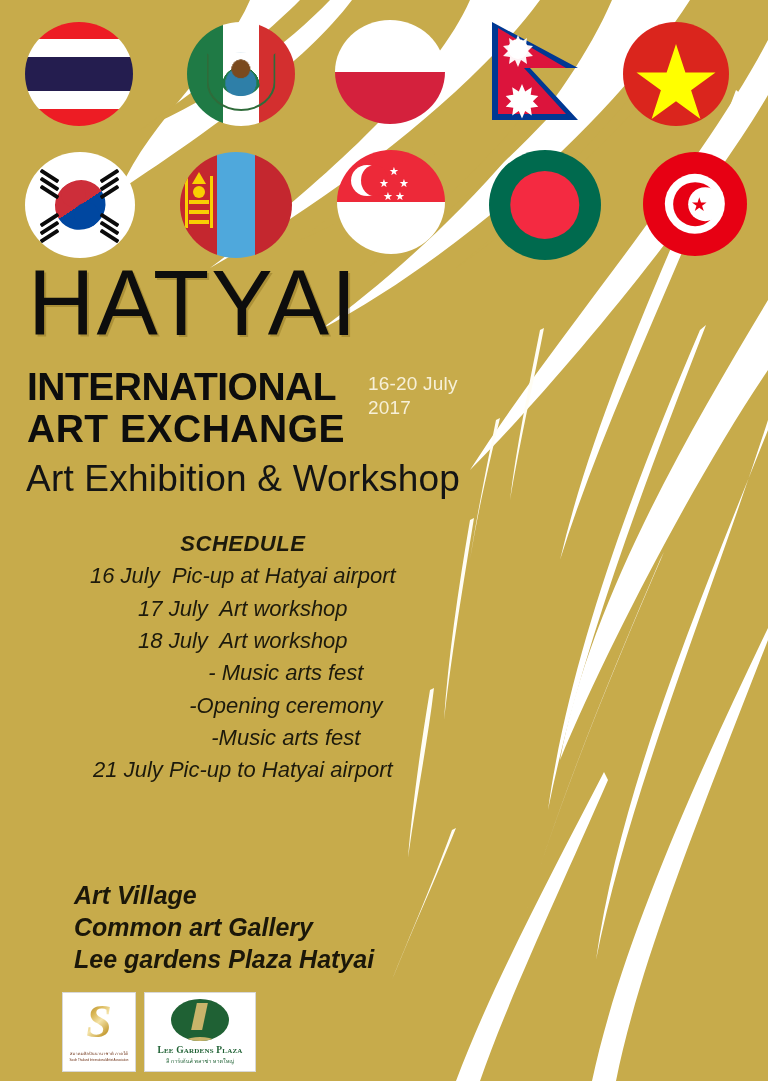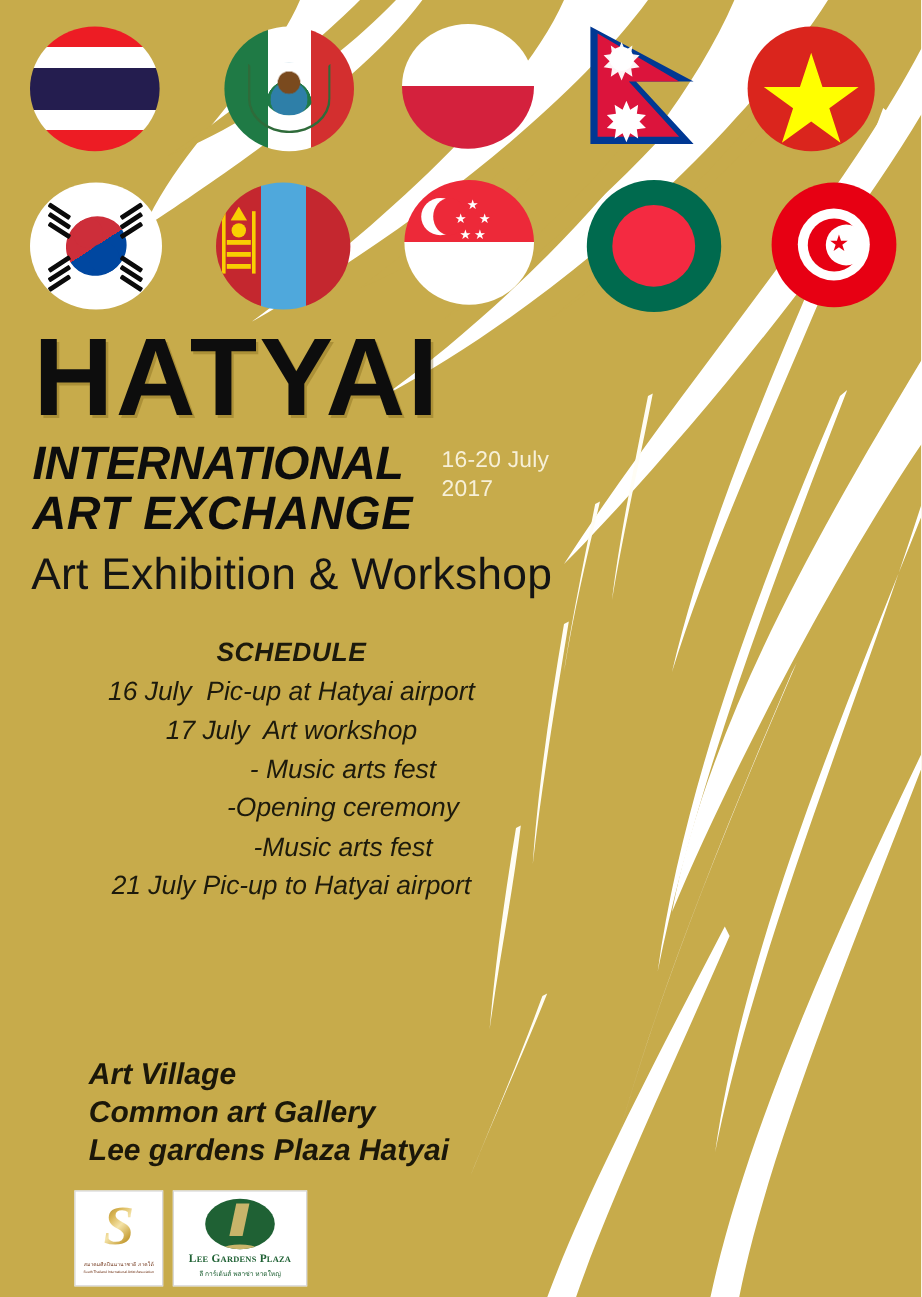--- a/index.html
+++ b/index.html
@@ -146,29 +146,29 @@
     background:#ffffff;
   }
   .tn-star {
     position:absolute; left:54%; top:50%;
     transform:translate(-50%,-50%);
     color:#E70013; font-size:19px; line-height:1;
   }
 
   
   #title-main {
-    position:absolute; left:28px; top:272px;
-    font-size:92px; font-weight:700; letter-spacing:2px;
+    position:absolute; left:28px; top:260px;
+    font-size:92px; font-weight:400; letter-spacing:2px;
     color:#0d0d0d; line-height:0.95;
     text-shadow: 2px 2px 0 rgba(120,95,20,.35);
   }
   #title-sub {
     position:absolute; left:27px; top:366px;
     font-size:39px; font-weight:800; letter-spacing:-0.5px;
-    color:#0d0d0d; line-height:1.08;font-style:italic;
+    color:#0d0d0d; line-height:1.08;
   }
   #title-sub .line2 { letter-spacing:0.5px; }
   #dates {
     position:absolute; left:368px; top:372px;
     font-size:19px; font-weight:400; color:#F7F0D8;
     line-height:1.25; letter-spacing:0.2px;
   }
   #tagline {
     position:absolute; left:26px; top:458px;
     font-size:37px; font-weight:400; color:#141414;
@@ -365,20 +365,21 @@
     <div>16-20 July</div>
     <div>2017</div>
   </div>
 
   <div id="tagline">Art Exhibition &amp; Workshop</div>
 
   <div id="schedule">
     <div class="sched-head">SCHEDULE</div>
     <div class="row">16 July  Pic-up at Hatyai airport</div>
     <div class="row">17 July  Art workshop</div>
+    <div class="row">18 July  Art workshop</div>
     <div class="row indent">- Music arts fest</div>
     <div class="row indent">-Opening ceremony</div>
     <div class="row indent">-Music arts fest</div>
     <div class="row">21 July Pic-up to Hatyai airport</div>
   </div>
 
   <div id="venue">
     <div>Art Village</div>
     <div>Common art Gallery</div>
     <div>Lee gardens Plaza Hatyai</div>

